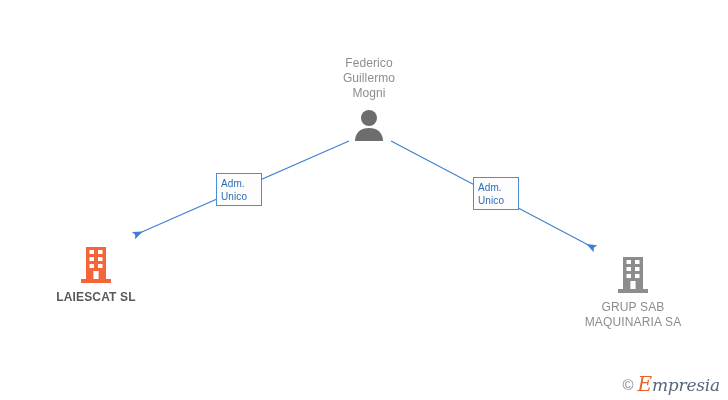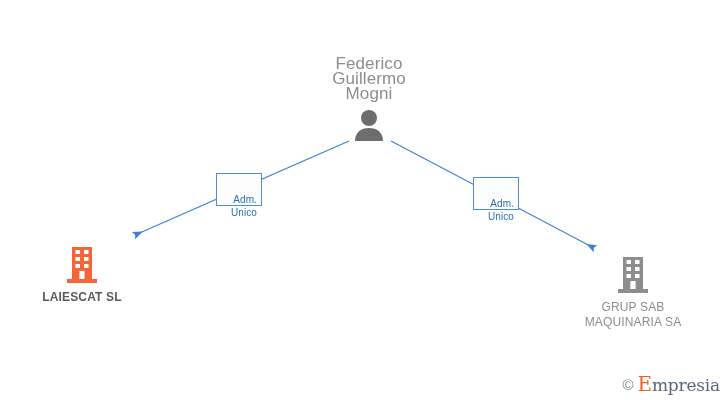--- a/index.html
+++ b/index.html
@@ -27,38 +27,38 @@
 
   
   .person-node {
     position: absolute;
     left: 309px;
     top: 56px;
     width: 120px;
     text-align: center;
   }
   .person-name {
-    font-size: 17px;
+    font-size: 12px;
     line-height: 15px;
     color: #8d8d8d;
     letter-spacing: 0.1px;
     white-space: pre-line;
   }
   .person-icon {
     margin-top: 8px;
     display: block;
   }
 
   
   .company-node {
     position: absolute;
     width: 150px;
     text-align: center;
   }
-  .company-node.left  { left: 7px;  top: 246px; }
+  .company-node.left  { left: 21px;  top: 246px; }
   .company-node.right { left: 558px; top: 256px; text-align: center; }
 
   .company-icon { display: block; margin: 0 auto; }
 
   .company-label {
     margin-top: 6px;
     font-size: 12px;
     line-height: 15px;
     white-space: pre-line;
     letter-spacing: 0.15px;
@@ -75,22 +75,22 @@
   
   .rel-label {
     position: absolute;
     box-sizing: border-box;
     background: #fdfdfe;
     border: 1px solid #4a8fd4;
     border-radius: 0;
     color: #2b6cb8;
     font-size: 10px;
     line-height: 13px;
-    text-align: right;
-    padding: 19px 4px 2px 4px;
+    text-align: left;
+    padding: 3px 4px 2px 4px;
     white-space: pre-line;
     letter-spacing: 0.1px;
   }
   .rel-label.l1 { left: 216px; top: 173px; width: 46px; height: 33px; }
   .rel-label.l2 { left: 473px; top: 177px; width: 46px; height: 33px; }
 
   
   .watermark {
     position: absolute;
     right: 8px;
@@ -99,20 +99,21 @@
     align-items: center;
     gap: 4px;
   }
   .wm-copy {
     font-size: 15px;
     color: #7b8794;
     line-height: 1;
   }
   .wm-text {
     font-family: "DejaVu Serif", serif;
+    font-style: italic;
     font-size: 17px;
     line-height: 1;
     letter-spacing: -0.2px;
   }
   .wm-e { color: #e8622a; font-size: 20px; }
   .wm-rest { color: #58677a; }
 </style>
 </head>
 <body>
 

